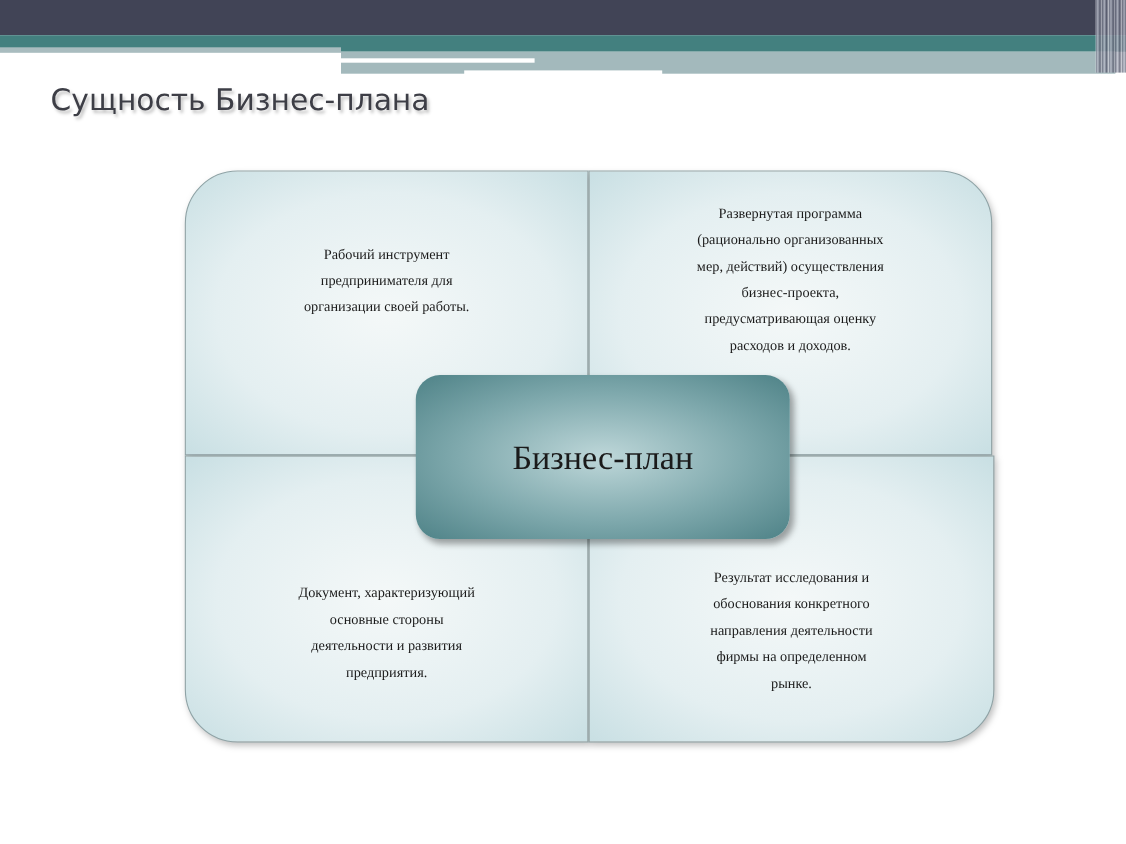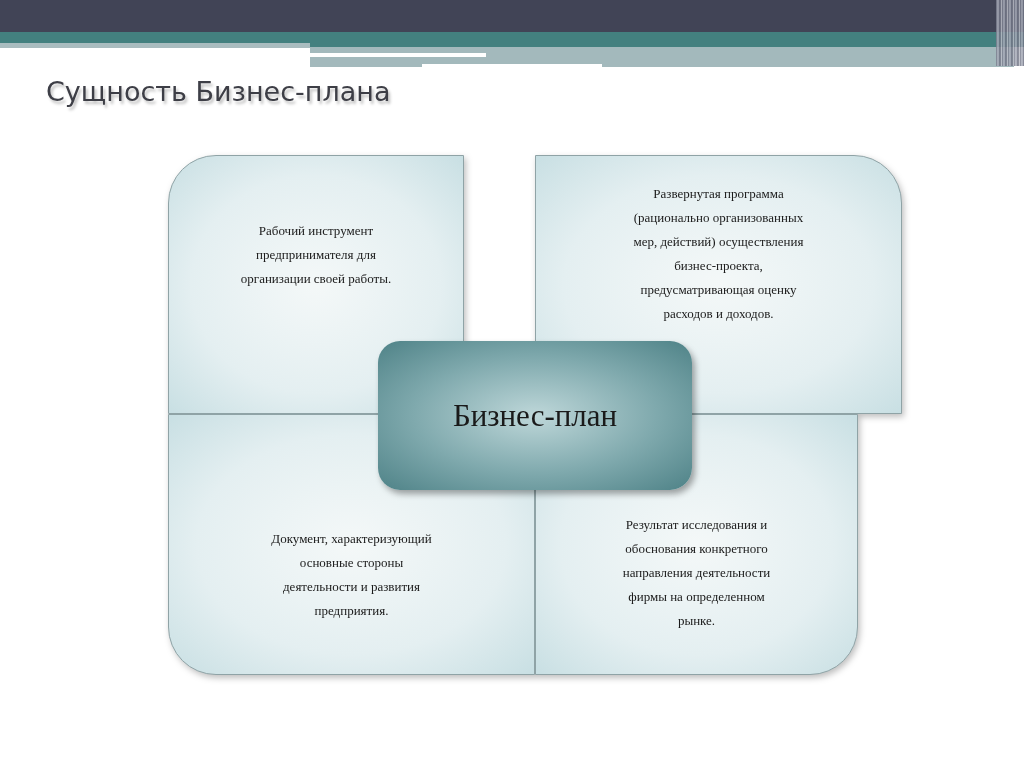--- a/index.html
+++ b/index.html
@@ -28,32 +28,32 @@
 
     .diagram { position: absolute; left: 168px; top: 155px; width: 734px; height: 520px;
       filter: drop-shadow(2px 3px 3px rgba(0,0,0,0.25)); }
     .quad {
       position: absolute; box-sizing: border-box;
       border: 1.5px solid #8fa3a6;
       background: radial-gradient(ellipse at center, #f4f8f8 0%, #e4eff1 60%, #c8dfe3 100%);
       display: flex; align-items: center; justify-content: center;
       text-align: center; color: #1a1a1a; font-size: 13px; line-height: 24px;
     }
-    .q-tl { left: 0; top: 0; width: 296px; height: 259px; border-top-left-radius: 48px; }
+    .q-tl { left: 0; top: 0; width: 367px; height: 259px; border-top-left-radius: 48px; }
     .q-tr { left: 367px; top: 0; width: 367px; height: 259px; border-top-right-radius: 48px; }
     .q-bl { left: 0; top: 259px; width: 367px; height: 261px; border-bottom-left-radius: 48px; font-family: Liberation Serif, serif; }
-    .q-br { left: 367px; top: 259px; width: 323px; height: 261px; border-bottom-right-radius: 48px; }
+    .q-br { left: 367px; top: 259px; width: 369px; height: 261px; border-bottom-right-radius: 48px; }
     .q-tl .txt { margin-top: -60px; width: 300px; }
     .q-tr .txt { margin-top: -62px; width: 350px; }
     .q-bl .txt { margin-top: 60px; width: 330px; }
     .q-br .txt { margin-top: 56px; width: 330px; }
     .txt { white-space: pre-line; }
 
     .center-box {
-      position: absolute; left: 378px; top: 341px; width: 314px; height: 149px;
+      position: absolute; left: 378px; top: 341px; width: 340px; height: 149px;
       box-sizing: border-box; border-radius: 22px;
       background: radial-gradient(ellipse at center, #bed7d9 0%, #7fa9ad 55%, #4e8287 100%);
       box-shadow: 3px 4px 6px rgba(0,0,0,0.35);
       display: flex; align-items: center; justify-content: center;
       font-size: 31px; color: #1a1a1a;
     }
   </style>
 </head>
 <body>
 

